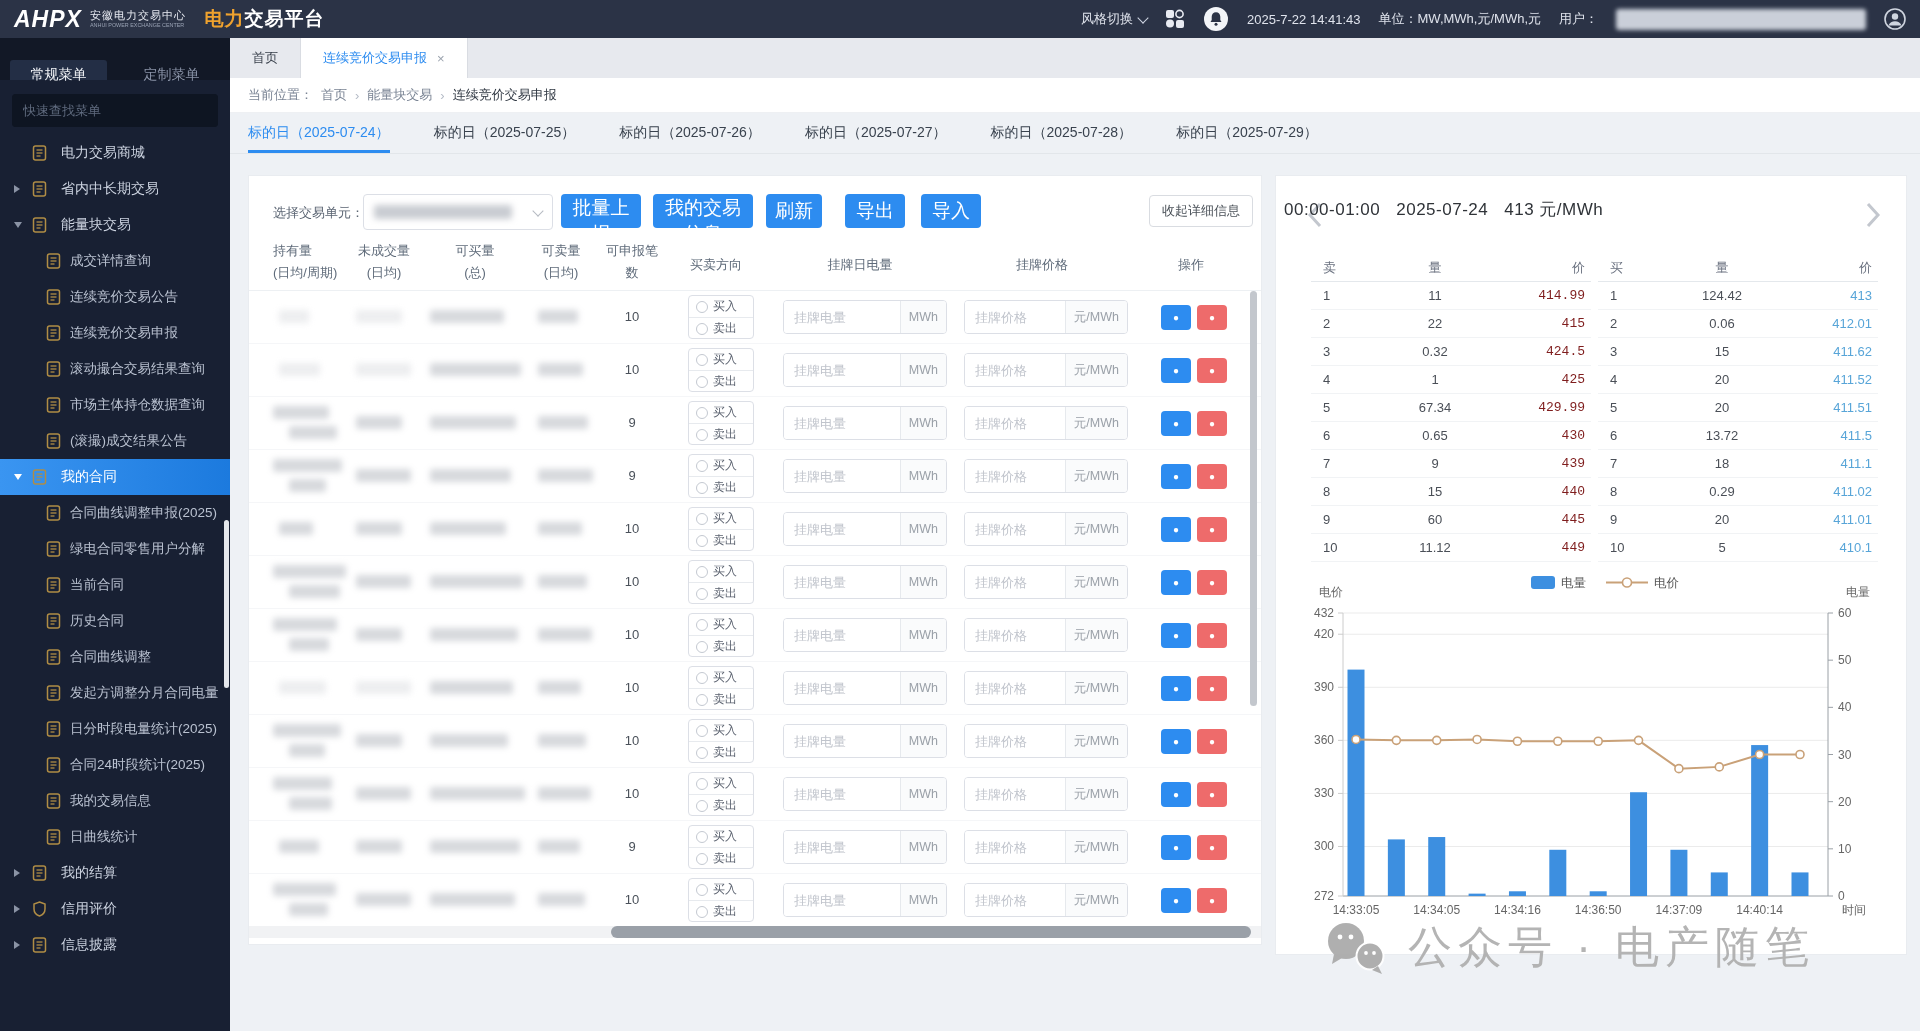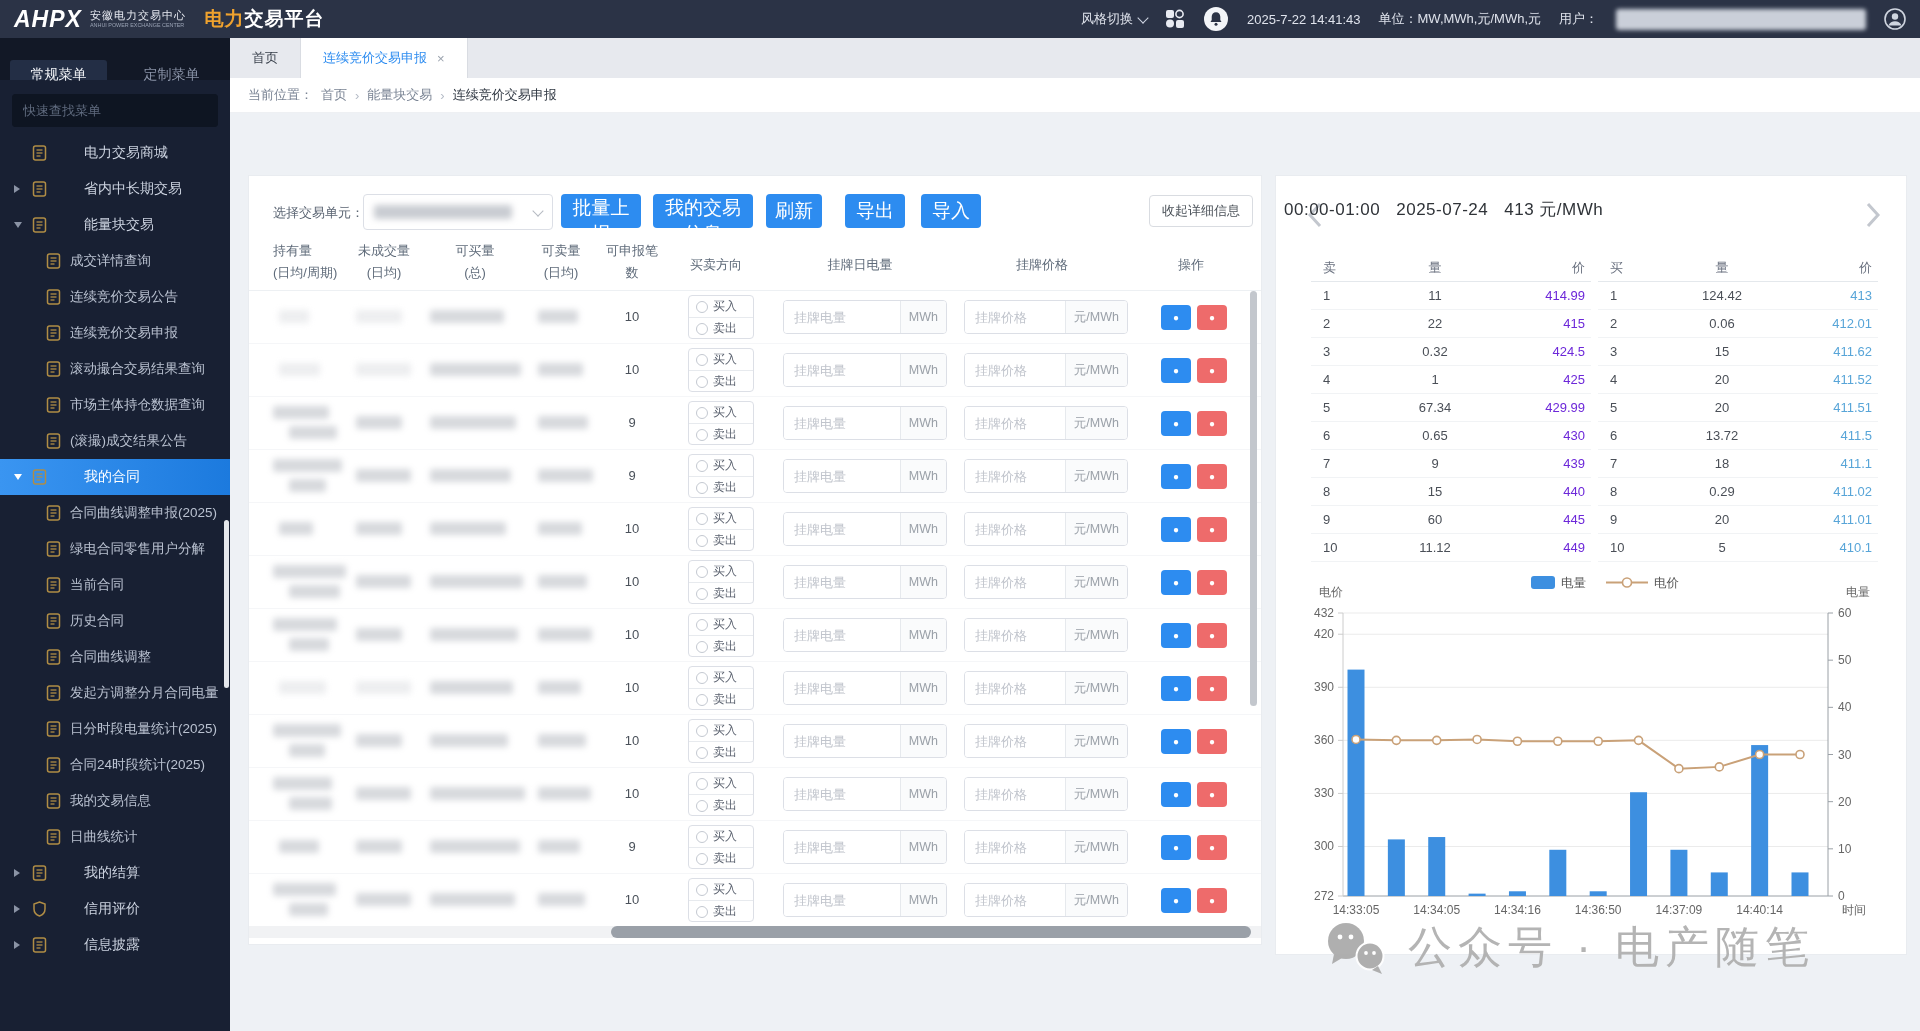--- a/index.html
+++ b/index.html
@@ -32,21 +32,21 @@
                      font-size:13px;padding:8px 10px;border-radius:3px;outline:none;font-family:inherit;}
   .side-search input::placeholder{color:#5f6a7e;}
   .menu{position:relative;}
   .mi{height:36px;display:flex;align-items:center;cursor:pointer;color:#ccd3e0;font-size:14px;position:relative;}
   .mi.child{color:#b9c1d0;font-size:13.5px;}
   .mi .arr{position:absolute;left:14px;width:0;height:0;}
   .arr.r{border-top:4px solid transparent;border-bottom:4px solid transparent;border-left:6px solid #8a93a5;}
   .arr.d{border-left:4px solid transparent;border-right:4px solid transparent;border-top:6px solid #8a93a5;}
   .mi .ico{position:absolute;left:32px;display:flex;}
   .mi.child .ico{left:46px;}
-  .mi .lbl{margin-left:84px;white-space:nowrap;}
+  .mi .lbl{margin-left:61px;white-space:nowrap;}
   .mi.child .lbl{margin-left:70px;}
   .mi.selected{background:linear-gradient(90deg,#3a95f1,#1c7ade);color:#fff;}
   .mi.selected .arr.d{border-top-color:#fff;}
   .side-scroll{position:absolute;right:1px;top:482px;width:5px;height:168px;background:#e4e7ec;border-radius:3px;}
 
   
   .main{position:absolute;left:230px;top:38px;width:1690px;height:993px;}
   .wtabs{height:40px;background:#e7e9ee;display:flex;align-items:flex-end;}
   .wtab{height:40px;display:flex;align-items:center;padding:0 22px;font-size:13px;color:#3a414c;
         border-right:1px solid #d9dce2;cursor:pointer;background:#e7e9ee;}
@@ -108,21 +108,21 @@
   .nav-ch{position:absolute;top:24px;width:22px;height:30px;cursor:pointer;}
   .nav-ch svg{display:block;}
   .otable{position:absolute;top:78px;width:280px;font-size:13px;}
   .ot-sell{left:35px;} .ot-buy{left:322px;}
   .orow{display:flex;height:27px;align-items:center;border-bottom:1px solid #f1f3f5;}
   .orow.head{color:#6b7280;border-bottom:1px solid #e4e8ec;}
   .orow .c1{width:52px;padding-left:12px;box-sizing:border-box;color:#4a4f57;}
   .orow .c2{flex:1;text-align:center;color:#4a4f57;}
   .orow .c3{width:78px;text-align:right;padding-right:6px;}
   .orow.head .c1,.orow.head .c2,.orow.head .c3{color:#6b7280;}
-  .p-sell{color:#6d28d9;} .p-buy{color:#58a5d8;}
+  .p-sell{color:#7f1d1d;font-family:Liberation Mono, monospace;} .p-buy{color:#58a5d8;}
 
   .chart-wrap{position:absolute;left:12px;top:392px;width:612px;height:362px;}
 
   
   .wm{position:absolute;left:1322px;top:918px;display:flex;align-items:center;gap:16px;color:#aeaeae;
       font-size:44px;letter-spacing:6px;z-index:20;opacity:.92;}
 </style>
 </head>
 <body>
 
@@ -447,20 +447,28 @@
     </div>
   </div>
   <div class="bcrumb">
     <span>当前位置：</span>
     <span>首页</span>
     <span class="sep">›</span>
     <span>能量块交易</span>
     <span class="sep">›</span>
     <span class="last">连续竞价交易申报</span>
   </div>
+  <div class="date-tabs" id="date-tabs">
+      <div class="dtab active">标的日（2025-07-24）</div>
+      <div class="dtab">标的日（2025-07-25）</div>
+      <div class="dtab">标的日（2025-07-26）</div>
+      <div class="dtab">标的日（2025-07-27）</div>
+      <div class="dtab">标的日（2025-07-28）</div>
+      <div class="dtab">标的日（2025-07-29）</div>
+    </div>
 </div>
 
 <div class="card card-left">
   <span class="tb-label">选择交易单元：</span>
   <div class="unit-select">
     <span class="blur"></span>
     <span class="chev"></span>
   </div>
   <button class="btn" style="left:312px;width:80px;">批量上报</button>
   <button class="btn" style="left:404px;width:100px;">我的交易信息</button>

